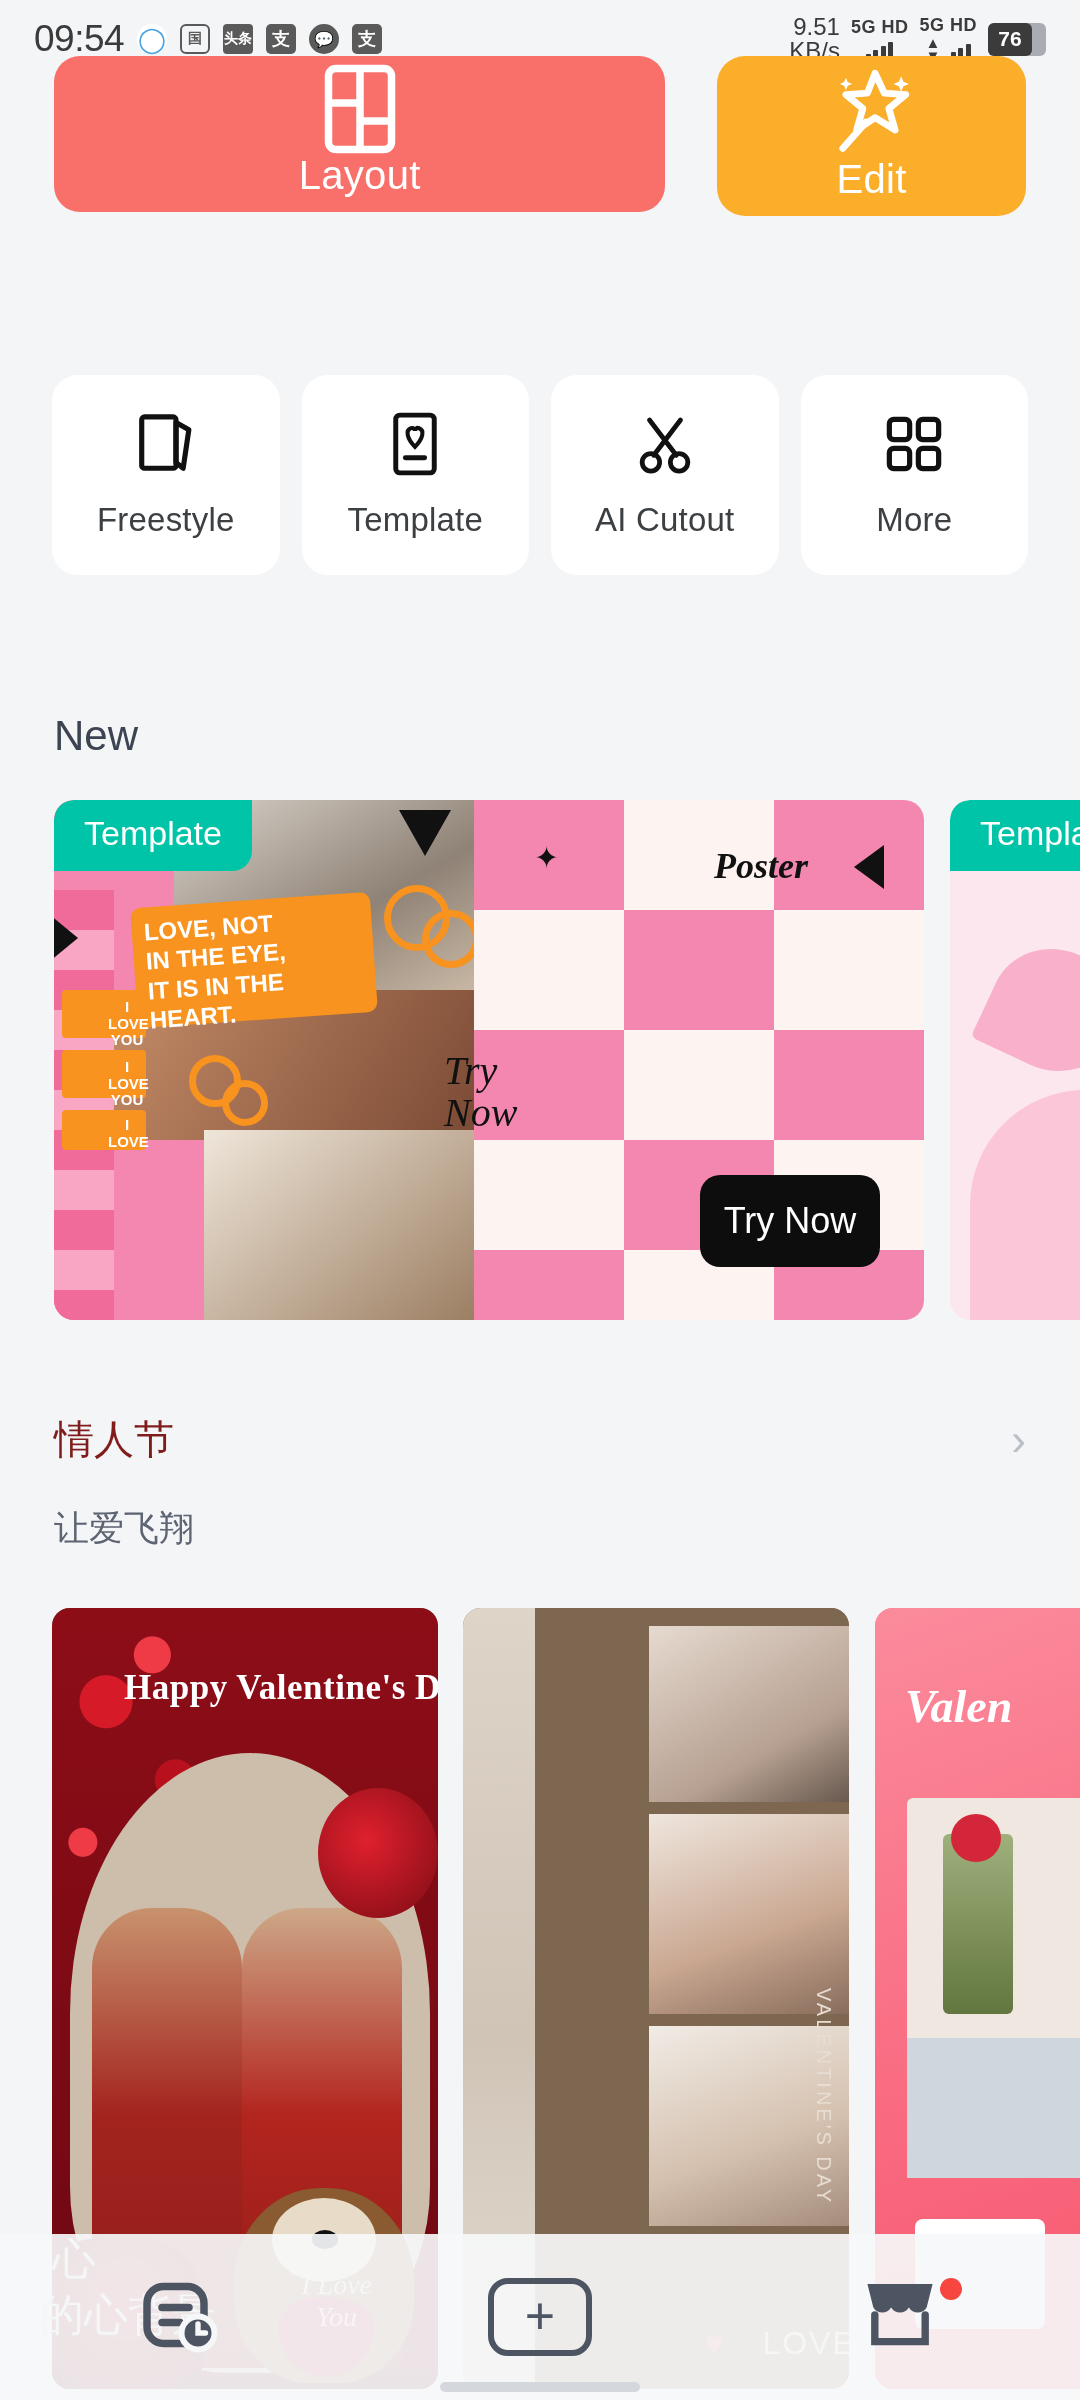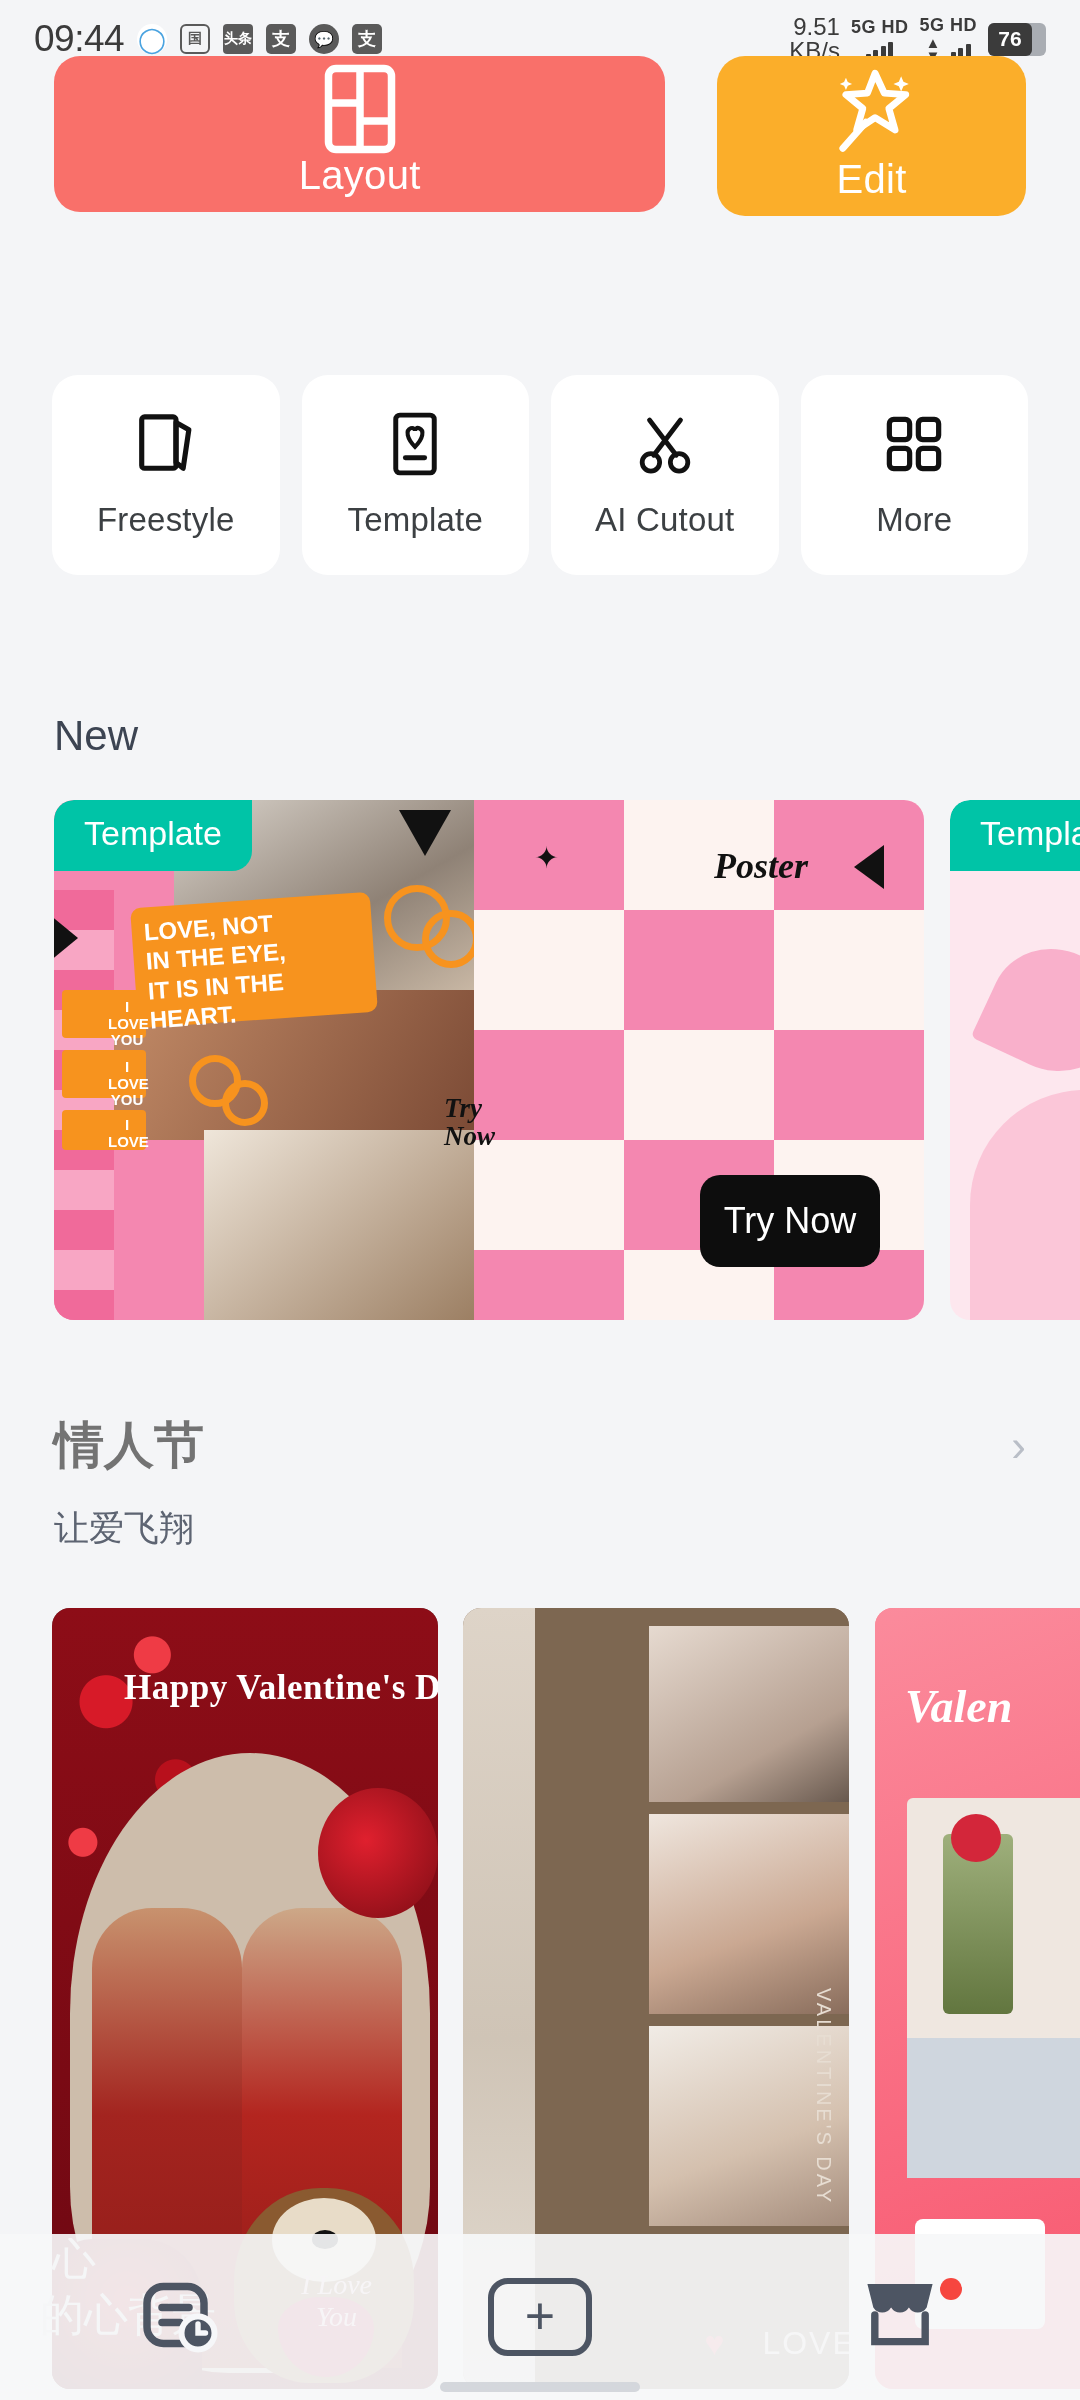--- a/index.html
+++ b/index.html
@@ -61,42 +61,42 @@
            display: flex; gap: 22px; padding: 0 52px; }
   .tile { flex: 1; background: #fff; border-radius: 26px;
           display: flex; flex-direction: column; align-items: center; justify-content: center; gap: 24px; }
   .tile-label { font-size: 33px; color: #3c4043; letter-spacing: .2px; }
   .tile-ico { height: 66px; display:flex; align-items:center; justify-content:center; }
 
   
   .sec-new { position: absolute; top: 712px; left: 54px; font-size: 42px; color: #3c4452; font-weight: 400; }
   .sec-row { position: absolute; top: 1412px; left: 54px; width: 972px;
              display: flex; align-items: center; justify-content: space-between; }
-  .sec-row-title { font-size: 50px; color: #737373; font-weight: bold; }
+  .sec-row-title { font-size: 40px; color: #7f1d1d; }
   .chev-right { font-size: 44px; color: #b9bec7; line-height: 1; }
   .sec-sub { position: absolute; top: 1505px; left: 54px; font-size: 35px; color: #5d6472; }
 
   
   .banner-wrap { position: absolute; top: 800px; left: 0; width: 1080px; height: 525px; overflow: hidden; }
   .banner { position: absolute; top: 0; left: 54px; width: 870px; height: 520px;
             border-radius: 20px; overflow: hidden; background: #fdf2ef; }
   .banner2 { position: absolute; top: 0; left: 950px; width: 260px; height: 520px;
              border-radius: 20px; overflow: hidden; background: #fde7ee; }
   .badge { position: absolute; top: 0; left: 0; background: #00c4a7; color: #fff;
            font-size: 34px; padding: 14px 30px 18px 30px; border-radius: 20px 0 20px 0; z-index: 6; }
   
   .bn-photo { position:absolute; }
   .bn-pink { position:absolute; background:#f487b0; }
   .checker { position:absolute; top:0; left:420px; width:450px; height:520px; background:#fdf3f0; }
   .checker div { position:absolute; background:#f487b0; }
   .bn-poster { position:absolute; top:45px; left:660px; font-family:"Liberation Serif", serif;
                font-style: italic; font-weight:700; font-size:36px; color:#111; }
   .bn-tri { position:absolute; width:0; height:0; }
   .bn-try { position:absolute; top:230px; left:80px; font-family:"Liberation Serif", serif;
-            font-style:italic; font-weight:700; font-size:27px; color:#111; line-height:1.05;margin-top:44px; }
+            font-style:italic; font-weight:400; font-size:40px; color:#111; line-height:1.05; }
   .trynow { position:absolute; top:1175px; left:700px; width:180px; height:92px;
             background:#0d0d0d; border-radius:20px; color:#fff; font-size:36px;
             display:flex; align-items:center; justify-content:center; z-index: 20; }
   .love-box { position:absolute; background:#f7931e; color:#fff; font-weight:700;
               font-family:"Liberation Sans", sans-serif;padding-left:46px; }
   .heart-o { position:absolute; border:7px solid #f7931e; border-radius:50%; }
 
   
   .cards { position: absolute; top: 1608px; left: 0; width: 1080px; height: 790px; overflow: hidden; }
   .card { position: absolute; top: 0; border-radius: 18px; overflow: hidden; }
@@ -152,21 +152,21 @@
   .handle { position: absolute; bottom: 8px; left: 50%; transform: translateX(-50%);
             width: 200px; height: 10px; border-radius: 6px; background: #d4d7dc; }
 </style>
 </head>
 <body>
 
 <div id="screen">
 
   <div class="statusbar">
     <div class="sb-left">
-      <span class="sb-time">09:44</span>
+      <span class="sb-time">09:54</span>
       <span class="sb-icon ic-qq">◯</span>
       <span class="sb-icon ic-box">国</span>
       <span class="sb-icon ic-dark">头条</span>
       <span class="sb-icon ic-alipay">支</span>
       <span class="sb-icon ic-wechat">💬</span>
       <span class="sb-icon ic-alipay">支</span>
     </div>
     <div class="sb-right">
       <span class="sb-speed">
         <span>9.51</span>

